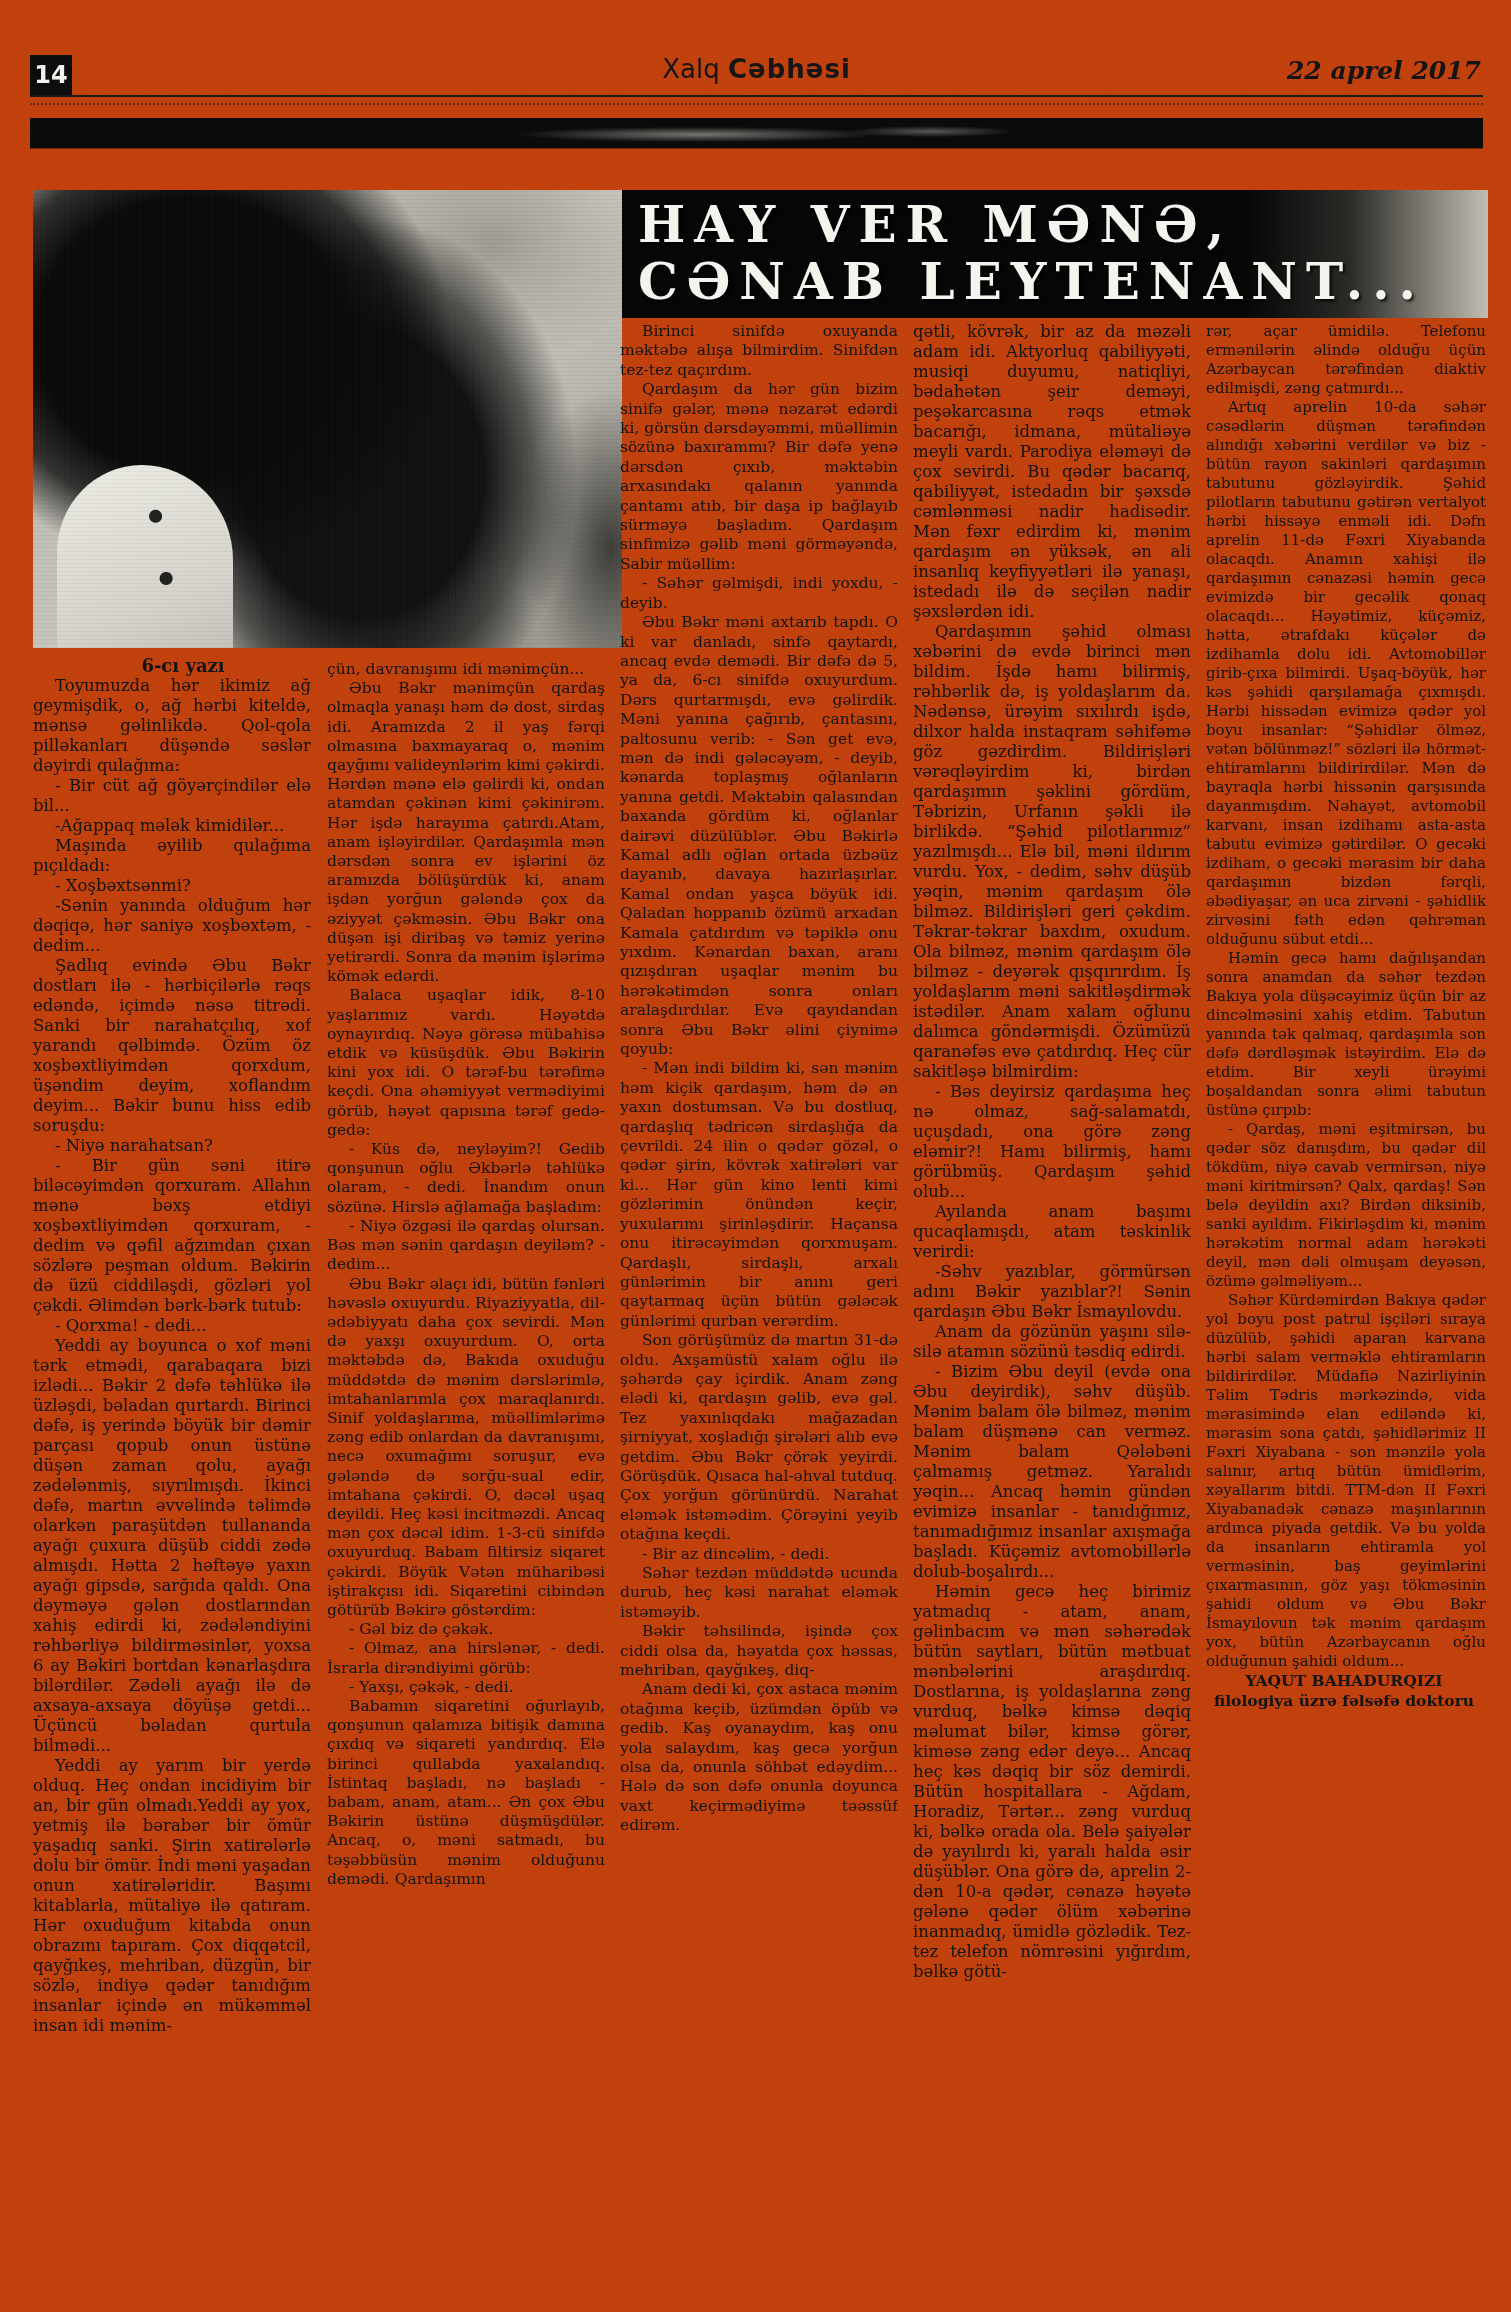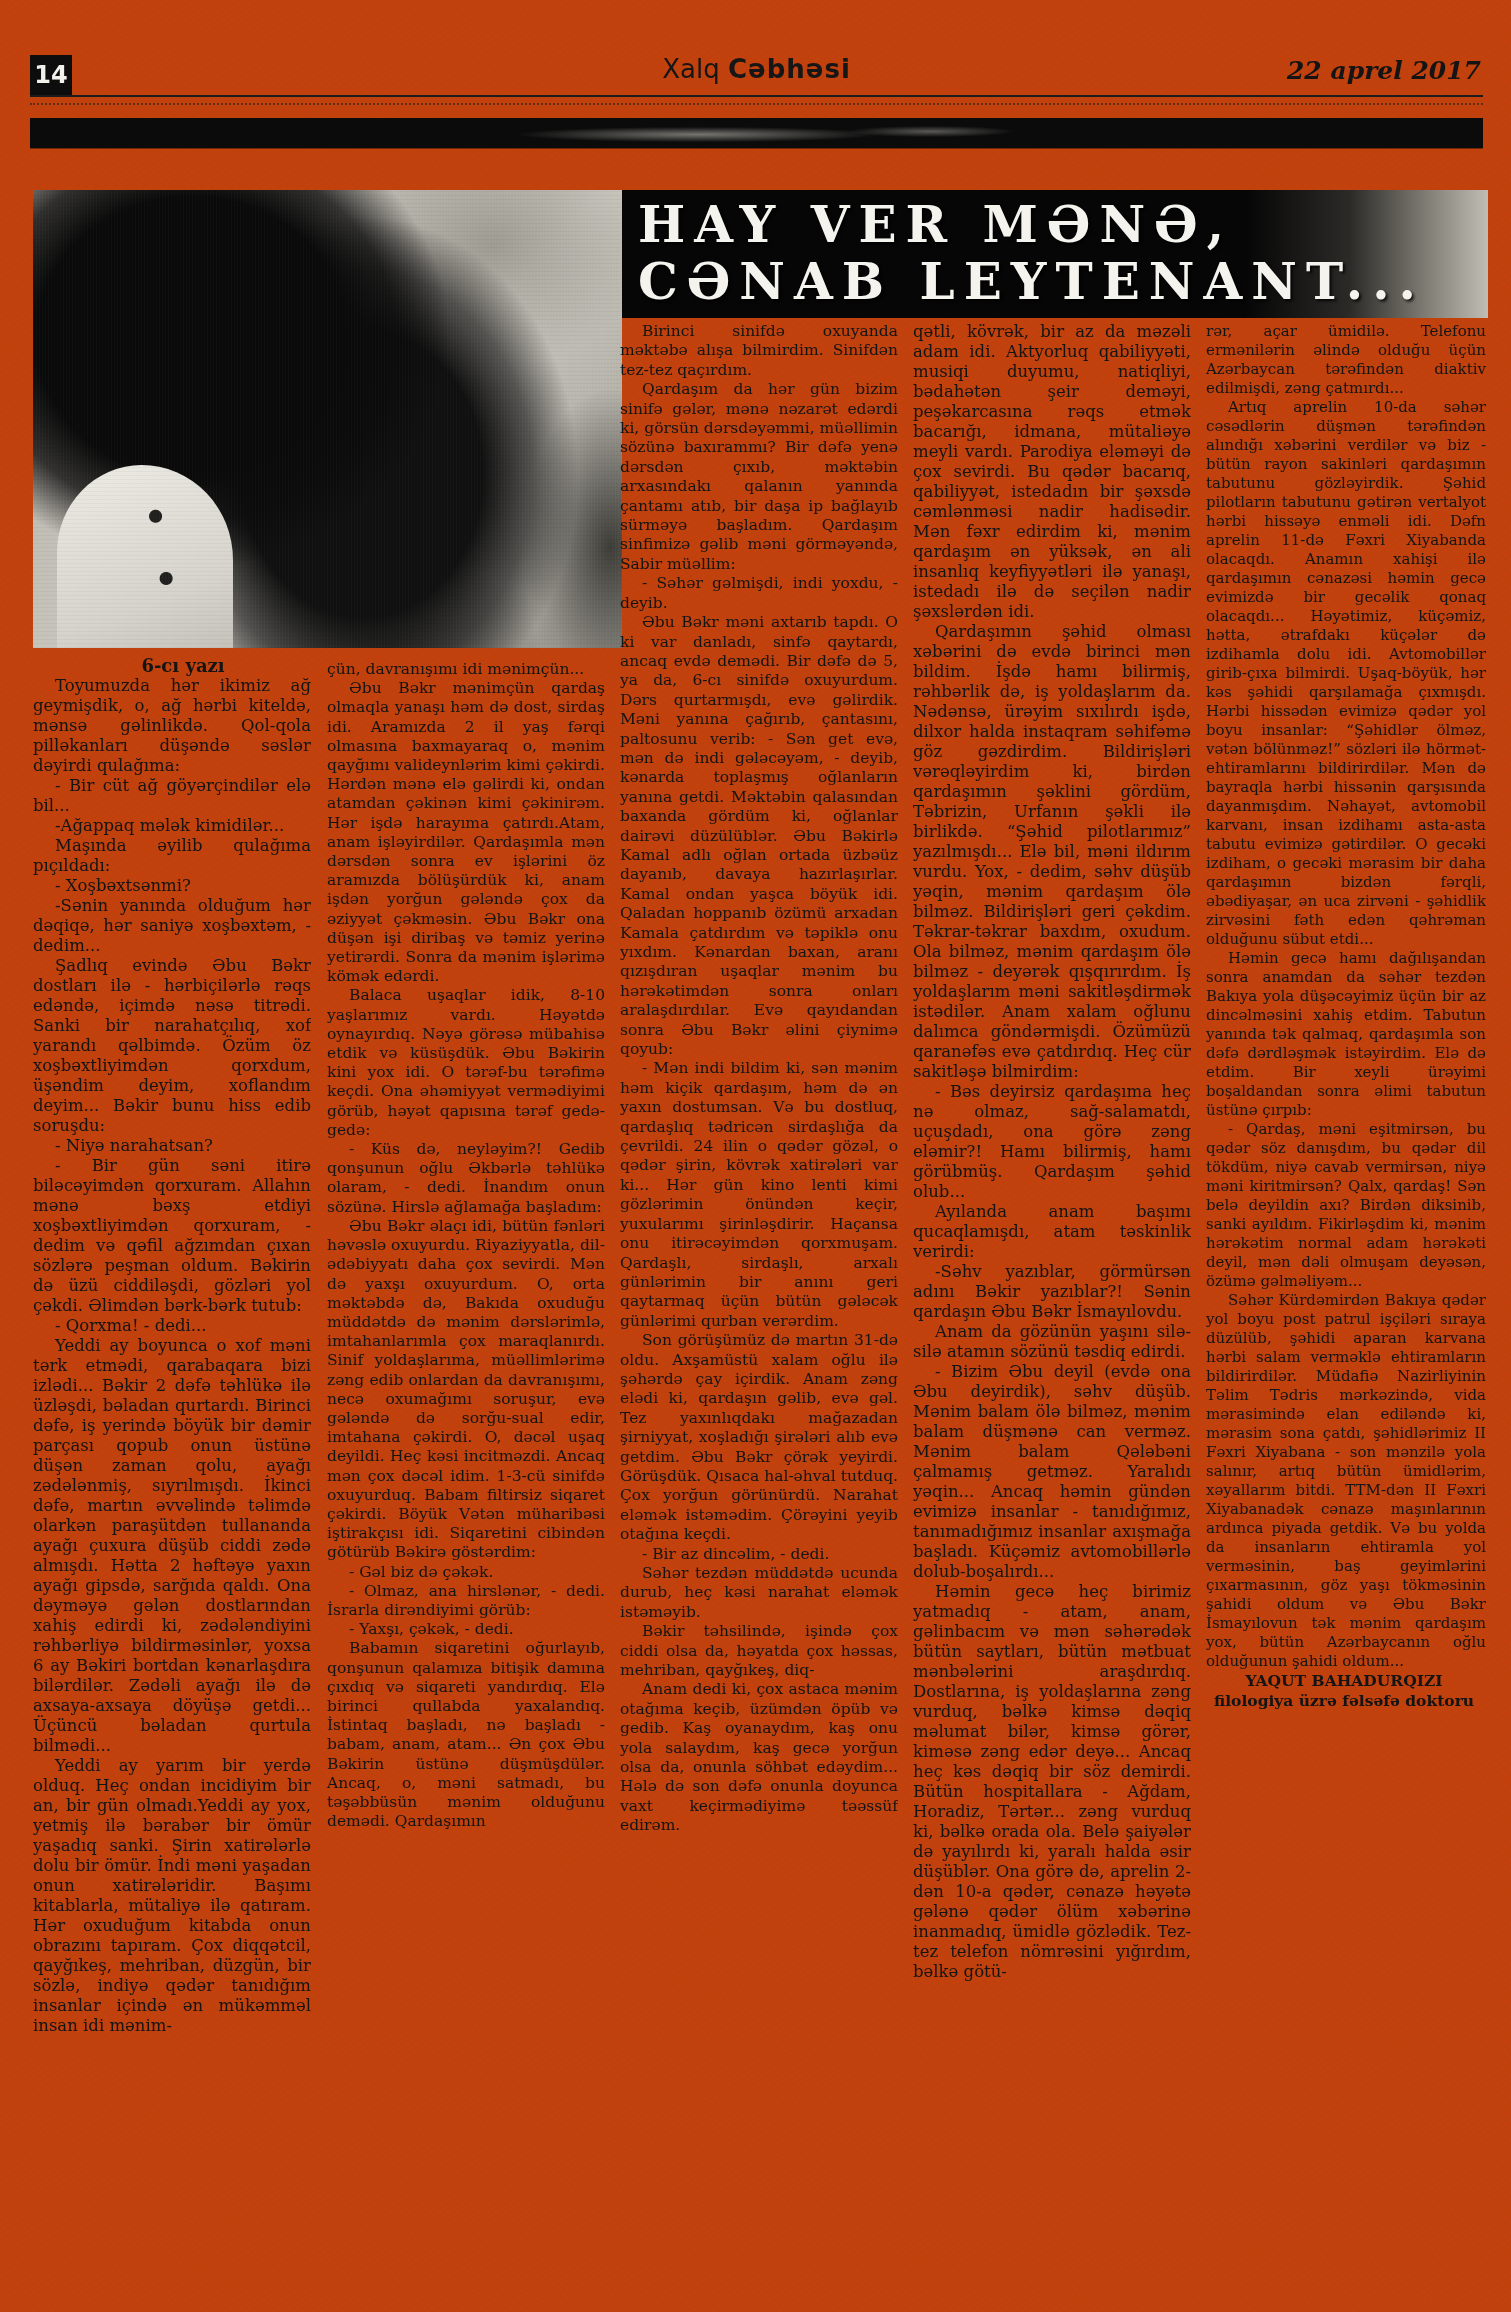--- a/index.html
+++ b/index.html
@@ -104,20 +104,21 @@
         <p class="para">Yeddi ay yarım bir yerdə olduq. Heç ondan incidiyim bir an, bir gün olmadı.Yeddi ay yox, yetmiş ilə bərabər bir ömür yaşadıq sanki. Şirin xatirələrlə dolu bir ömür. İndi məni yaşadan onun xatirələridir. Başımı kitablarla, mütaliyə ilə qatıram. Hər oxuduğum kitabda onun obrazını tapıram. Çox diqqətcil, qayğıkeş, mehriban, düzgün, bir sözlə, indiyə qədər tanıdığım insanlar içində ən mükəmməl insan idi mənim-</p>
       </div>
   </div>
 
   <div class="col c2">
     <div>
         <p class="para cont">çün, davranışımı idi mənimçün...</p>
         <p class="para">Əbu Bəkr mənimçün qardaş olmaqla yanaşı həm də dost, sirdaş idi. Aramızda 2 il yaş fərqi olmasına baxmayaraq o, mənim qayğımı valideynlərim kimi çəkirdi. Hərdən mənə elə gəlirdi ki, ondan atamdan çəkinən kimi çəkinirəm. Hər işdə harayıma çatırdı.Atam, anam işləyirdilər. Qardaşımla mən dərsdən sonra ev işlərini öz aramızda bölüşürdük ki, anam işdən yorğun gələndə çox da əziyyət çəkməsin. Əbu Bəkr ona düşən işi diribaş və təmiz yerinə yetirərdi. Sonra da mənim işlərimə kömək edərdi.</p>
         <p class="para">Balaca uşaqlar idik, 8-10 yaşlarımız vardı. Həyətdə oynayırdıq. Nəyə görəsə mübahisə etdik və küsüşdük. Əbu Bəkirin kini yox idi. O tərəf-bu tərəfimə keçdi. Ona əhəmiyyət vermədiyimi görüb, həyət qapısına tərəf gedə-gedə:</p>
         <p class="para">- Küs də, neyləyim?! Gedib qonşunun oğlu Əkbərlə təhlükə olaram, - dedi. İnandım onun sözünə. Hirslə ağlamağa başladım:</p>
+        <p class="para">- Niyə özgəsi ilə qardaş olursan. Bəs mən sənin qardaşın deyiləm? - dedim...</p>
         <p class="para">Əbu Bəkr əlaçı idi, bütün fənləri həvəslə oxuyurdu. Riyaziyyatla, dil-ədəbiyyatı daha çox sevirdi. Mən də yaxşı oxuyurdum. O, orta məktəbdə də, Bakıda oxuduğu müddətdə də mənim dərslərimlə, imtahanlarımla çox maraqlanırdı. Sinif yoldaşlarıma, müəllimlərimə zəng edib onlardan da davranışımı, necə oxumağımı soruşur, evə gələndə də sorğu-sual edir, imtahana çəkirdi. O, dəcəl uşaq deyildi. Heç kəsi incitməzdi. Ancaq mən çox dəcəl idim. 1-3-cü sinifdə oxuyurduq. Babam filtirsiz siqaret çəkirdi. Böyük Vətən müharibəsi iştirakçısı idi. Siqaretini cibindən götürüb Bəkirə göstərdim:</p>
         <p class="para">- Gəl biz də çəkək.</p>
         <p class="para">- Olmaz, ana hirslənər, - dedi. İsrarla dirəndiyimi görüb:</p>
         <p class="para">- Yaxşı, çəkək, - dedi.</p>
         <p class="para">Babamın siqaretini oğurlayıb, qonşunun qalamıza bitişik damına çıxdıq və siqareti yandırdıq. Elə birinci qullabda yaxalandıq. İstintaq başladı, nə başladı - babam, anam, atam... Ən çox Əbu Bəkirin üstünə düşmüşdülər. Ancaq, o, məni satmadı, bu təşəbbüsün mənim olduğunu demədi. Qardaşımın</p>
       </div>
   </div>
 
   <div class="col c3">
     <div>

